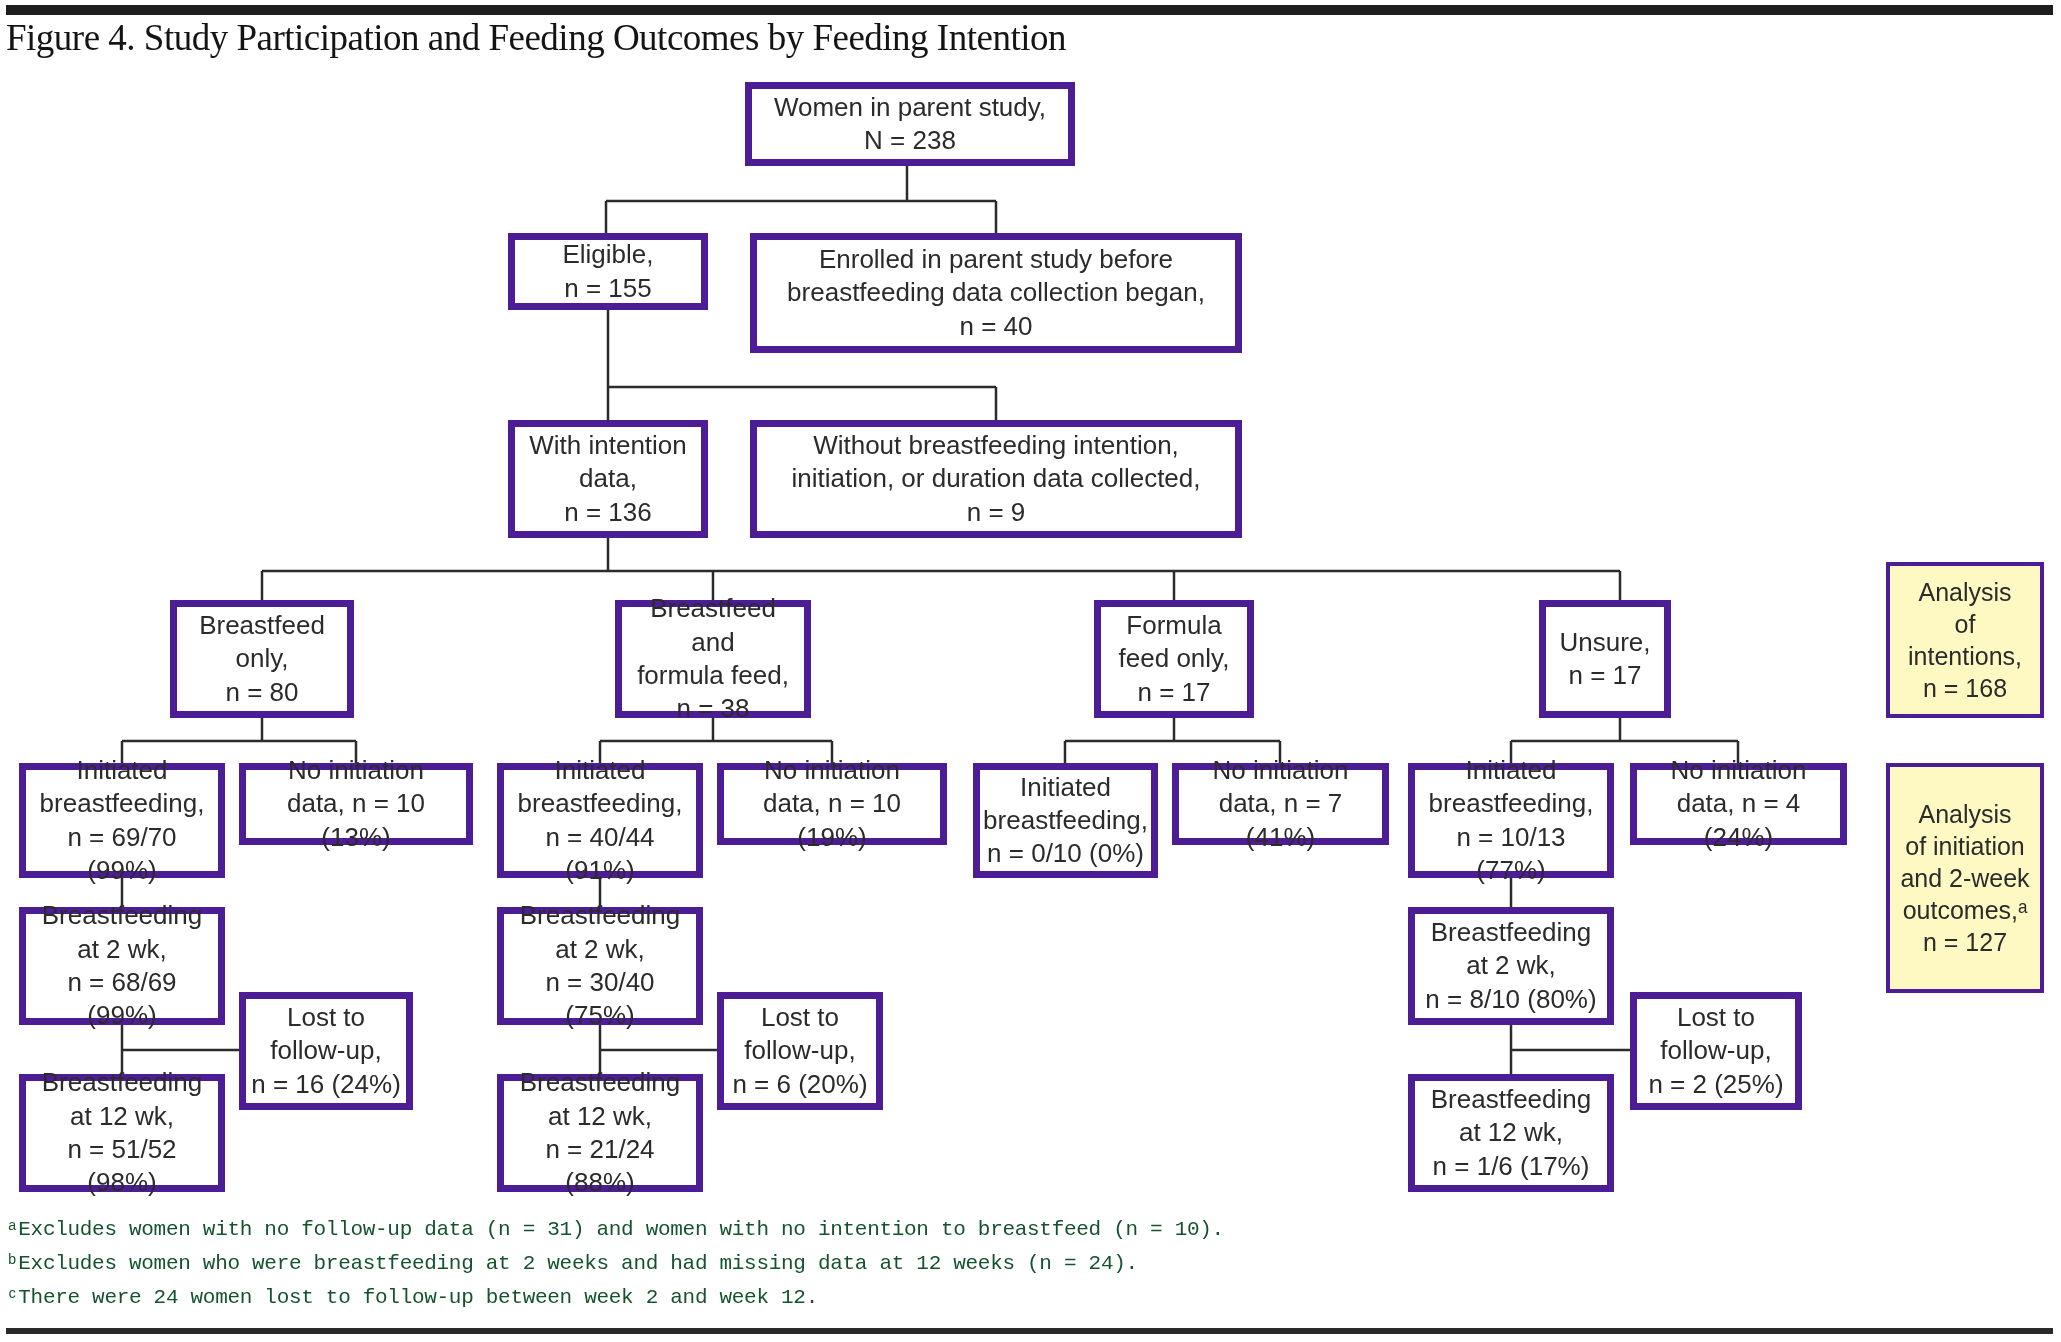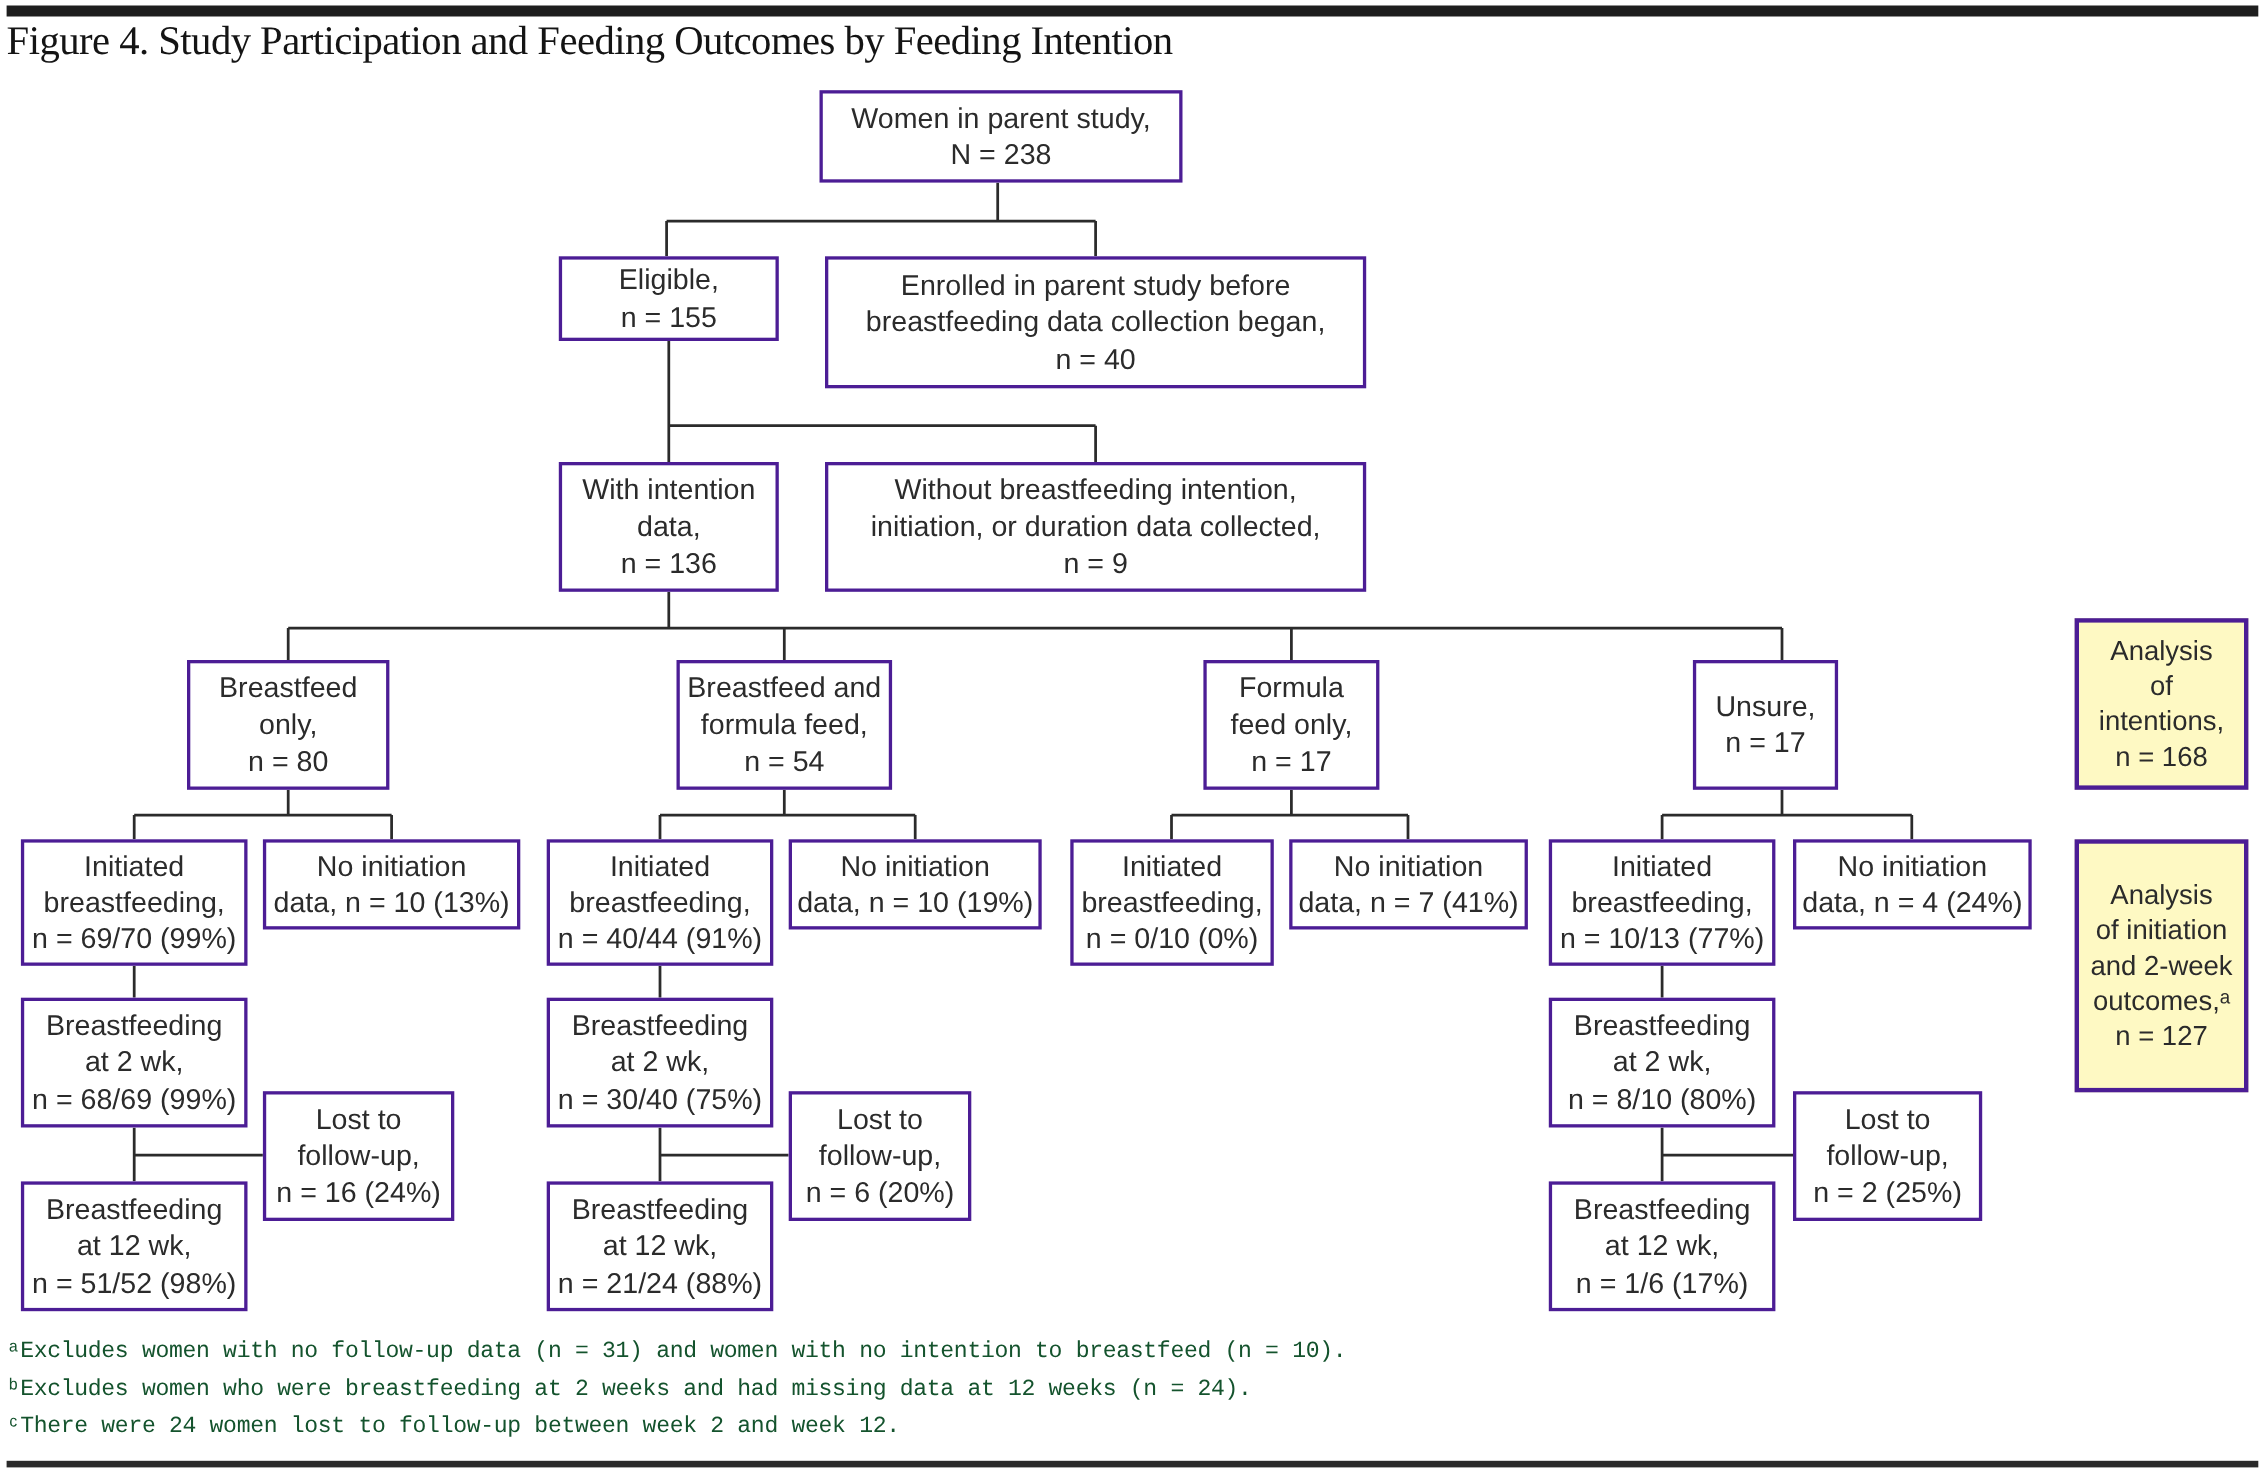--- a/index.html
+++ b/index.html
@@ -15,21 +15,21 @@
   #figure-title{
     position:absolute;left:6px;top:16px;
     font-family:"Liberation Serif",serif;
     font-size:37px;font-weight:500;color:#141414;
     letter-spacing:-0.5px;white-space:nowrap;
   }
   svg.lines{position:absolute;left:0;top:0;}
   .node{
     position:absolute;
     box-sizing:border-box;
-    border:3px solid #4c1d95;
+    border:7px solid #4c1d95;
     background:#ffffff;
     display:flex;align-items:center;justify-content:center;
     text-align:center;
     white-space:pre-line;
     font-size:26px;line-height:1.28;
     padding:2px 4px;
   }
   .node.analysis{
     background:#fef9c3;
     border-width:4px;
@@ -79,21 +79,21 @@
 n = 136</div>
   <div class="node" style="left:750px;top:420px;width:492px;height:118px;">Without breastfeeding intention,
 initiation, or duration data collected,
 n = 9</div>
 
   <div class="node" style="left:170px;top:600px;width:184px;height:118px;">Breastfeed
 only,
 n = 80</div>
   <div class="node" style="left:615px;top:600px;width:196px;height:118px;">Breastfeed and
 formula feed,
-n = 54</div>
+n = 38</div>
   <div class="node" style="left:1094px;top:600px;width:160px;height:118px;">Formula
 feed only,
 n = 17</div>
   <div class="node" style="left:1539px;top:600px;width:132px;height:118px;">Unsure,
 n = 17</div>
 
   <div class="node" style="left:19px;top:763px;width:206px;height:115px;">Initiated
 breastfeeding,
 n = 69/70 (99%)</div>
   <div class="node" style="left:239px;top:763px;width:234px;height:82px;">No initiation

